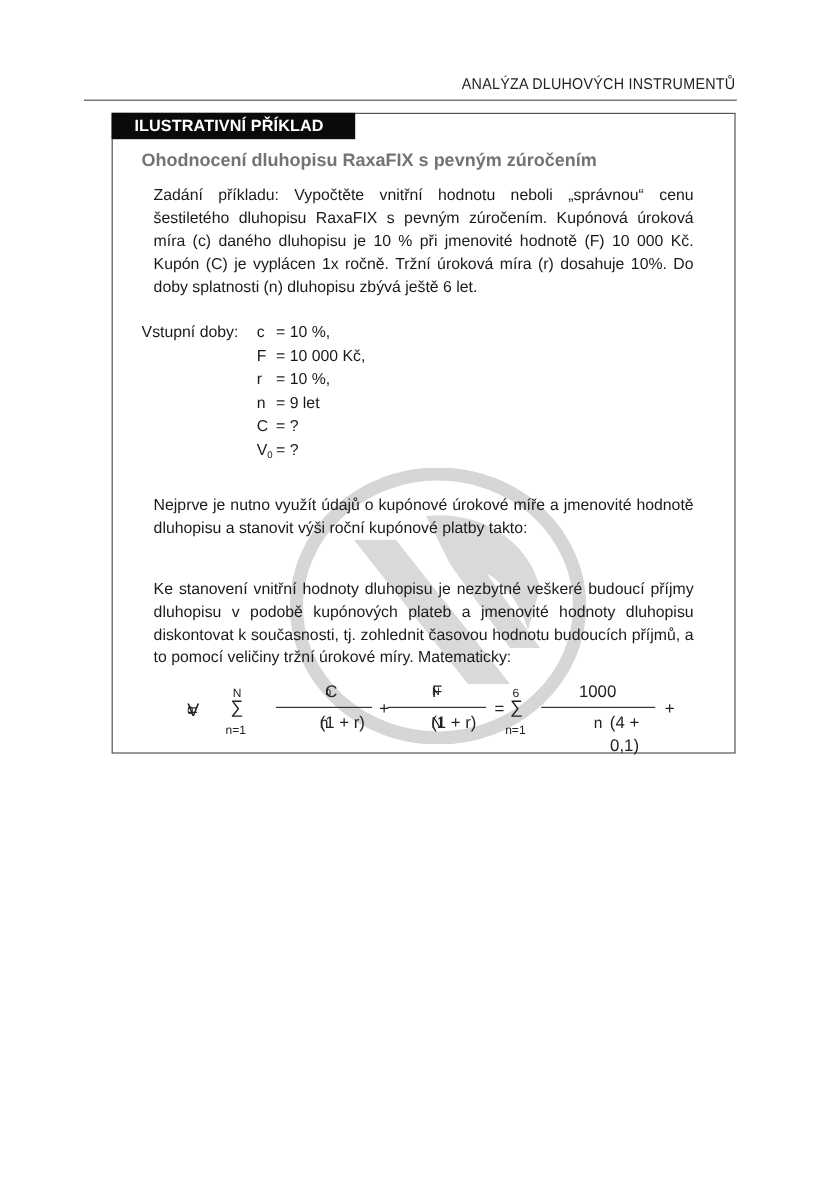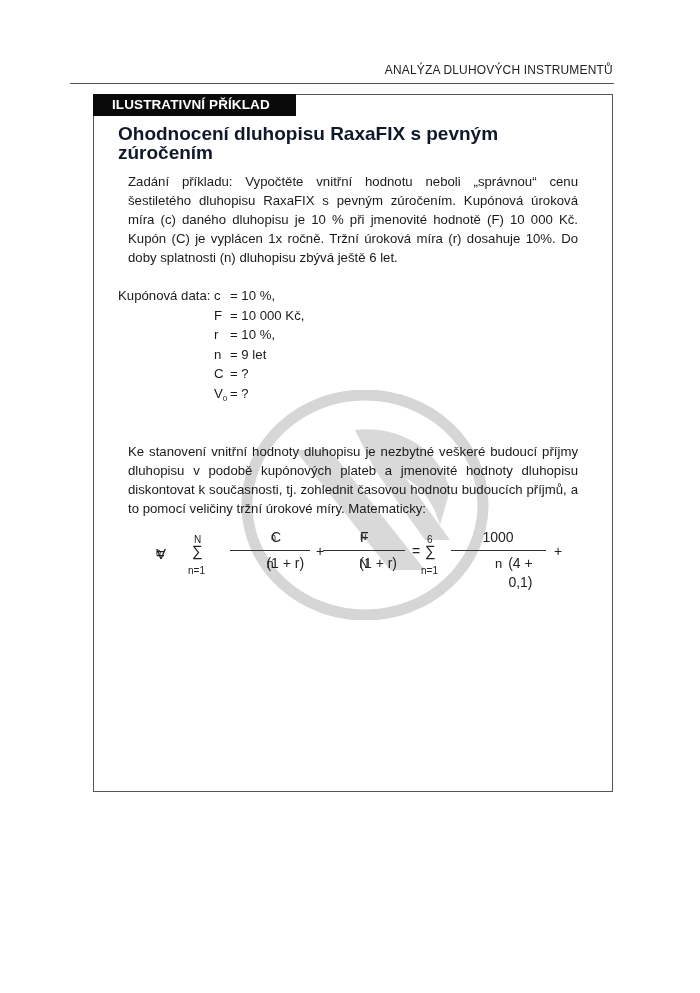--- a/index.html
+++ b/index.html
@@ -6,26 +6,26 @@
   body { width: 700px; height: 993px; position: relative; overflow: hidden; color: #1a1a1a; }
   .sans { font-family: "Liberation Sans", "DejaVu Sans", sans-serif; }
 
   .running-head {
     position: absolute; top: 62px; right: 87px;
     font-size: 13px; letter-spacing: 0.2px; color: #222;
     transform: scaleX(0.92); transform-origin: right center;
   }
   .head-rule { position: absolute; top: 83px; left: 70px; width: 544px; height: 0; border-top: 1.5px solid #555; }
 
-  .box { position: absolute; left: 93px; top: 94px; width: 520px; height: 698px; border: 1.5px solid #555; box-sizing: border-box; padding-left: 24px; }
+  .box { position: absolute; left: 93px; top: 94px; width: 520px; height: 534px; border: 1.5px solid #555; box-sizing: border-box; padding-left: 24px; }
   .tab { position: absolute; left: -1px; top: -1px; width: 203px; height: 22px; background: #0a0a0a; color: #fff;
          font-weight: bold; font-size: 13.5px; line-height: 22px; padding-left: 19px; box-sizing: border-box; letter-spacing: 0.1px; }
 
   .inner { position: absolute; left: 24px; right: 24px; top: 29px; font-size: 13.2px; line-height: 19px; }
-  .title { font-weight: bold; font-size: 19px; line-height: 19px; margin: 0 0 3px 0; color: #0f172a; }
+  .title { font-weight: bold; font-size: 15px; line-height: 19px; margin: 0 0 3px 0; color: #737373; }
   .para { text-align: justify; margin: 10px; }
   .gap { height: 9px; }
   .center { text-align: center; }
 
   .vstup { display: grid; grid-template-columns: 96px auto; line-height: 19.5px; }
   .vstup .lbl { grid-row: 1 / span 6; }
   .vstup .row { display: flex; }
   .vstup .sym { width: 16px; display: inline-block; }
   sub.s { font-size: 8px; vertical-align: -3px; }
 
@@ -57,21 +57,21 @@
 
 <div class="box sans">
   <div class="tab">ILUSTRATIVNÍ PŘÍKLAD</div>
 
   <div class="inner">
     <p class="title">Ohodnocení dluhopisu RaxaFIX s pevným zúročením</p>
     <p class="para">Zadání příkladu: Vypočtěte vnitřní hodnotu neboli „správnou“ cenu šestiletého dluhopisu RaxaFIX s pevným zúročením. Kupónová úroková míra (c) daného dluhopisu je 10 % při jmenovité hodnotě (F) 10 000 Kč. Kupón (C) je vyplácen 1x ročně. Tržní úroková míra (r) dosahuje 10%. Do doby splatnosti (n) dluhopisu zbývá ještě 6 let.</p>
 
     <div class="gap"></div>
     <div class="vstup">
-      <span class="lbl">Kupónová data:</span>
+      <span class="lbl">Vstupní doby:</span>
       <div class="row">
           <span class="sym">c</span>
           <span>= 10 %,</span>
         </div>
       <div class="row">
           <span class="sym">F</span>
           <span>= 10 000 Kč,</span>
         </div>
       <div class="row">
           <span class="sym">r</span>
@@ -85,20 +85,21 @@
           <span class="sym">C</span>
           <span>= ?</span>
         </div>
       <div class="row">
           <span class="sym"><span>V</span><sub class="s">0</sub></span>
           <span>= ?</span>
         </div>
     </div>
 
     <div class="gap" style="height:12px"></div>
+    <p class="para">Nejprve je nutno využít údajů o kupónové úrokové míře a jmenovité hodnotě dluhopisu a stanovit výši roční kupónové platby takto:</p>
     <div class="gap" style="height:5px"></div>
     <div class="gap" style="height:7px"></div>
     <p class="para">Ke stanovení vnitřní hodnoty dluhopisu je nezbytné veškeré budoucí příjmy dluhopisu v podobě kupónových plateb a jmenovité hodnoty dluhopisu diskontovat k současnosti, tj. zohlednit časovou hodnotu budoucích příjmů, a to pomocí veličiny tržní úrokové míry. Matematicky:</p>
 
     <div class="formula">
       <span class="f-v0">
           <span>V</span>
           <span class="sm">0</span> 
           <span>=</span>
         </span>

